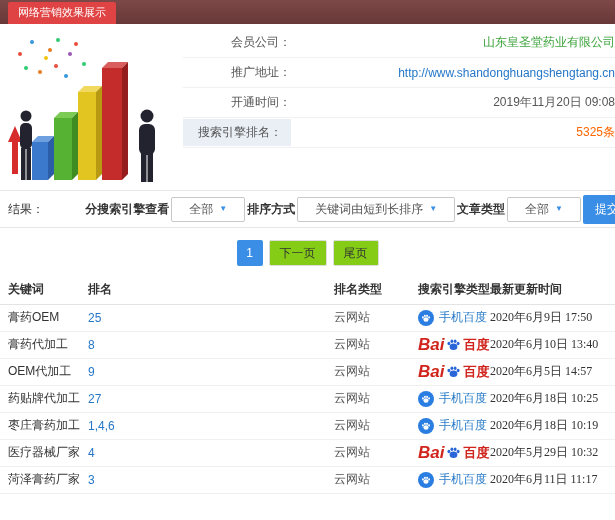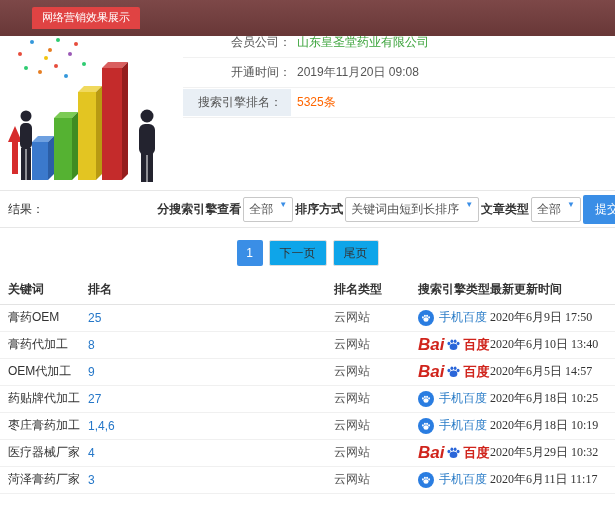--- a/index.html
+++ b/index.html
@@ -5,52 +5,52 @@
   * { margin:0; padding:0; box-sizing:border-box; }
   html,body { background:#fff; }
   body {
     width:615px; height:520px; overflow:hidden;
     font-family:"Liberation Sans","DejaVu Sans",sans-serif;
     font-size:12px; color:#333;
   }
   .page { position:relative; width:615px; height:520px; overflow:hidden; background:#fff; }
 
   
-  .topbar { height:36px; background:linear-gradient(#7d4848,#683737); display:flex; align-items:center;padding-left:24px; }
+  .topbar { height:24px; background:linear-gradient(#7d4848,#683737); display:flex; align-items:flex-end; }
   .toptab { margin-left:8px; background:#e04343; color:#fff; font-size:11px; padding:3px 10px 4px; border-radius:2px 2px 0 0; }
 
   
   .hero { position:absolute; left:6px; top:28px; width:160px; height:160px; }
 
   
   .info { position:absolute; left:183px; top:28px; right:0; }
-  .irow { display:flex; align-items:center; height:30px; border-bottom:1px solid #f1f1f1; }
+  .irow { display:flex; align-items:center; height:30px; border-bottom:1px solid #f1f1f1;justify-content:space-between; }
   .ilabel { width:108px; text-align:right; color:#555; }
   .ilabel.hl { background:#e9eff5; padding:5px 9px; }
   .ival { margin-left:6px; text-decoration:none; }
   .green { color:#3aa33a; } .bluelink { color:#2577c8; }
   .plain { color:#555; } .orange { color:#ff6600; }
 
   
   .filterbar { position:absolute; top:190px; left:0; right:0; height:38px;
     border-top:1px solid #e7e7e7; border-bottom:1px solid #e7e7e7;
     display:flex; align-items:center; padding-left:8px; }
   .fright { margin-left:auto; display:flex; align-items:center; gap:2px; }
   .flabel { font-weight:bold; color:#333; }
-  .select { display:inline-flex; gap:6px; border:1px solid #c8c8c8;
-    border-radius:2px; background:#fff; padding:3px 5px; color:#555; cursor:pointer; white-space:nowrap; }
+  .select { display:inline-flex; align-items:center; gap:6px; border:1px solid #c8c8c8;
+    border-radius:2px; background:#fff; padding:3px 17px; color:#555; cursor:pointer; white-space:nowrap; }
   .arr { color:#3a8ee6; font-size:8px; line-height:1; }
   .submit { background:#3a8ee6; color:#fff; border:none; padding:6px 12px; border-radius:2px;
     font-size:12px; cursor:pointer; margin-right:-16px; white-space:nowrap; }
 
   
   .pager { position:absolute; top:240px; left:0; right:0; display:flex; justify-content:center; gap:6px; }
   .pnum { width:26px; height:26px; line-height:26px; text-align:center; background:#3a8ee6;
     color:#fff; border-radius:2px; cursor:pointer; }
-  .pbtn { height:26px; padding:0 10px; border:1px solid #dcdcdc; background:#0ea5e9; color:#333;
+  .pbtn { height:26px; padding:0 10px; border:1px solid #dcdcdc; background:#84cc16; color:#333;
     border-radius:2px; font-size:12px; cursor:pointer; }
 
   
   .table-wrap { position:absolute; top:276px; left:0; right:0; }
   table { width:100%; border-collapse:collapse; table-layout:fixed; }
   th { font-weight:bold; text-align:left; height:28px; border-bottom:1px solid #e3e3e3; color:#333;margin-left:36px; }
   td { height:27px; border-bottom:1px solid #f0f0f0; overflow:hidden; white-space:nowrap; }
   th:first-child, td:first-child { padding-left:8px; }
   .kw { color:#333; }
   .rank { color:#2577c8; text-decoration:none; }
@@ -119,20 +119,24 @@
         <rect x="135" y="125" width="5.5" height="29"></rect>
         <rect x="141.5" y="125" width="5.5" height="29"></rect>
       </g>
     </svg>
   </div>
 
   <div class="info">
     <div class="irow">
       <span class="ilabel">会员公司：</span>
       <a href="#" class="ival green">山东皇圣堂药业有限公司</a>
+    </div>
+    <div class="irow">
+      <span class="ilabel">推广地址：</span>
+      <a href="#" class="ival bluelink">http://www.shandonghuangshengtang.cn</a>
     </div>
     <div class="irow">
       <span class="ilabel">开通时间：</span>
       <span class="ival plain">2019年11月20日 09:08</span>
     </div>
     <div class="irow">
       <span class="ilabel hl">搜索引擎排名：</span>
       <span class="ival orange">5325条</span>
     </div>
   </div>

